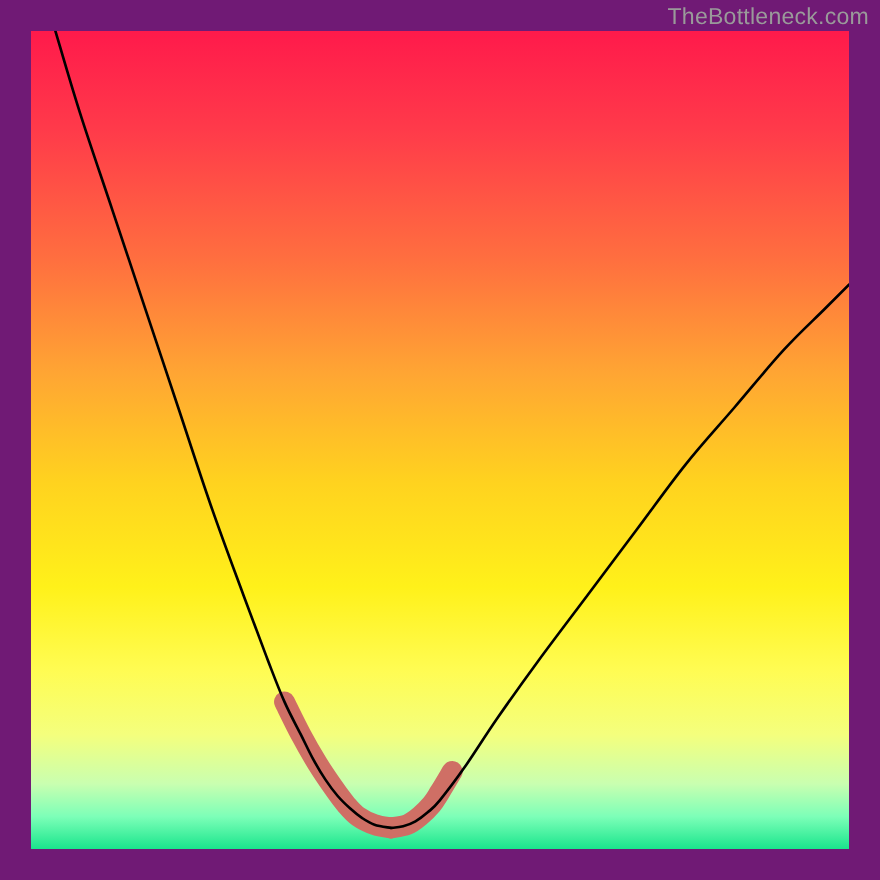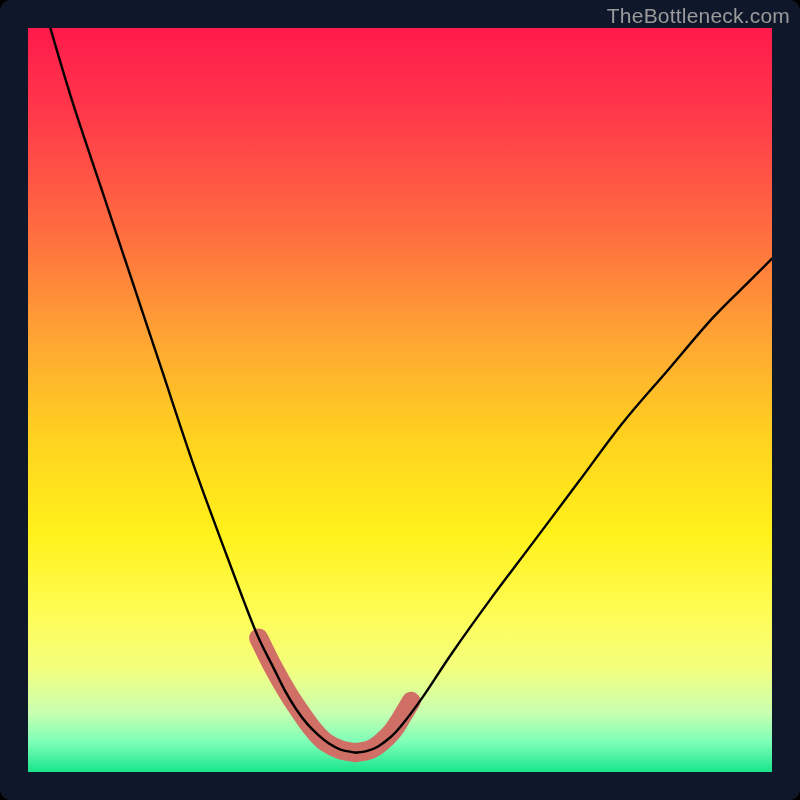--- a/index.html
+++ b/index.html
@@ -7,22 +7,21 @@
     padding: 0;
     width: 800px;
     height: 800px;
     overflow: hidden;
     background: #000;
     font-family: Arial, Helvetica, sans-serif;
   }
   .frame {
     position: absolute;
     inset: 0;
-    background: #0f172a;
-    border-radius: 11px;
+    background: #701a75;
   }
   .plot {
     position: absolute;
     left: 28px;
     top: 28px;
     width: 744px;
     height: 744px;
     overflow: hidden;
   }
   .watermark {

